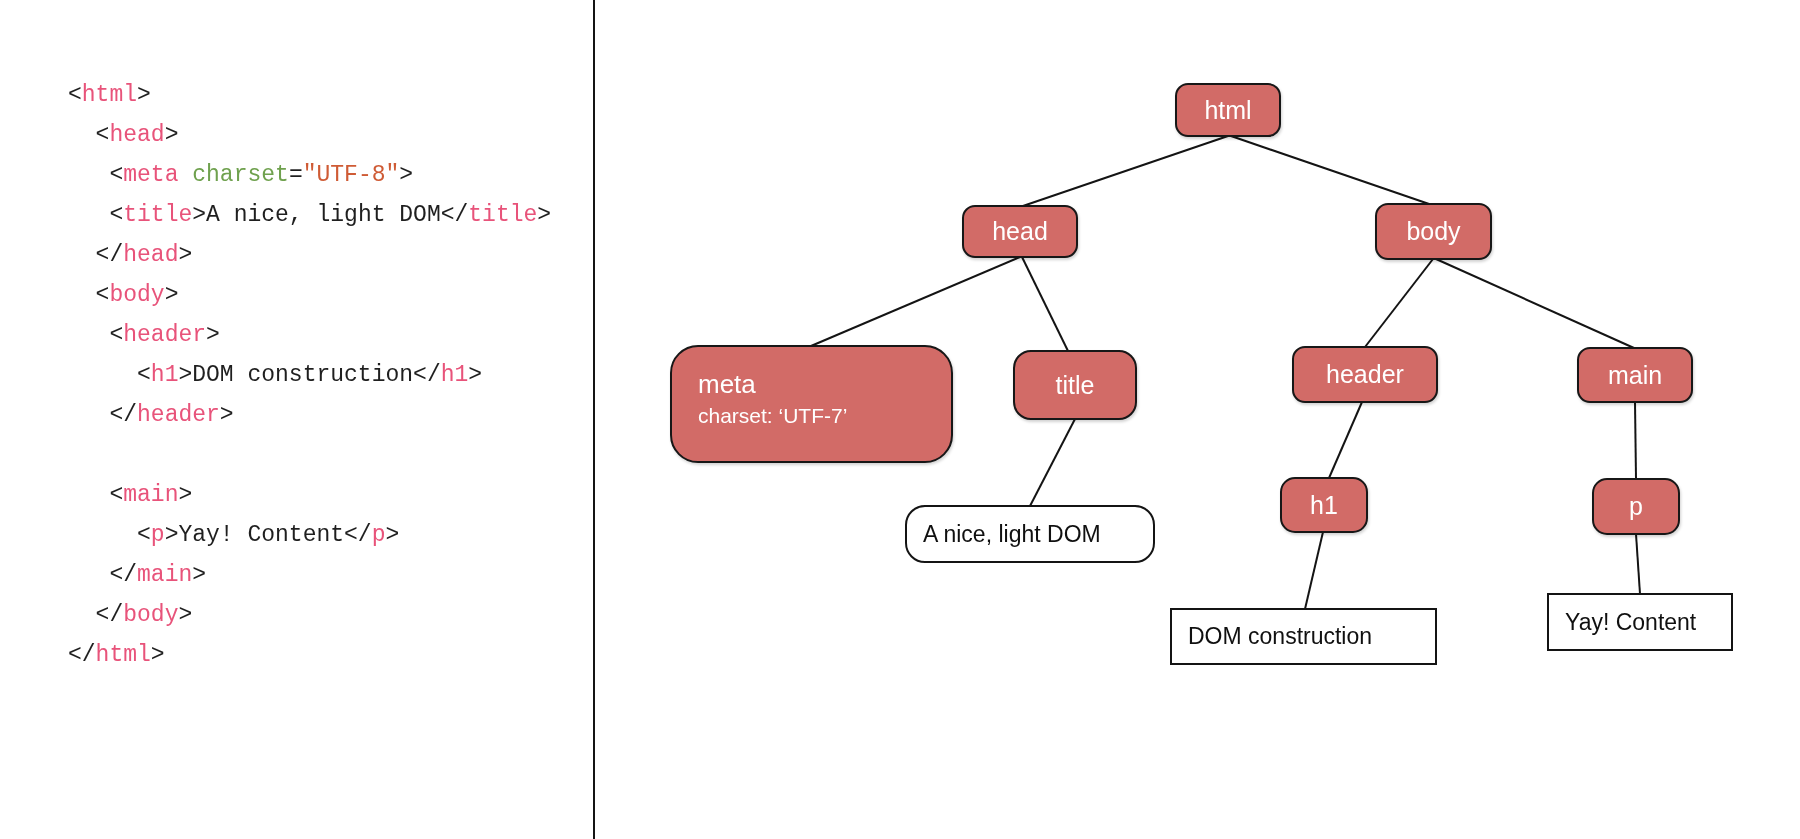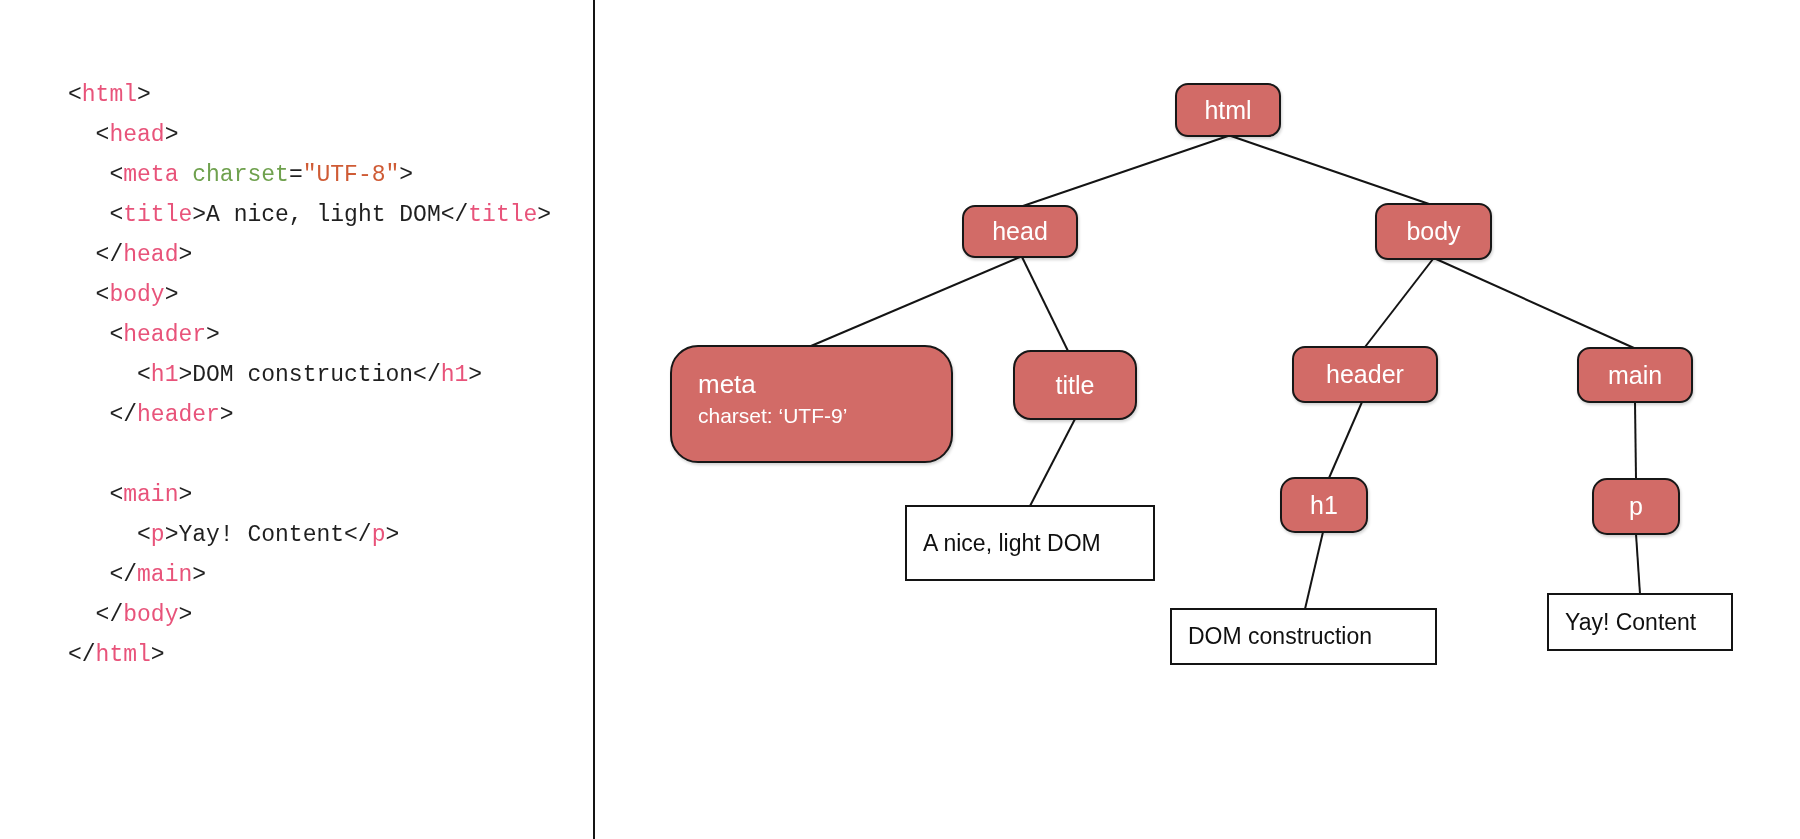--- a/index.html
+++ b/index.html
@@ -76,38 +76,38 @@
       <span class="nlabel">html</span>
     </div>
     <div class="node el" style="left: 962px; top: 205px; width: 116px; height: 53px; border-radius: 13px;">
       <span class="nlabel">head</span>
     </div>
     <div class="node el" style="left: 1375px; top: 203px; width: 117px; height: 57px; border-radius: 13px;">
       <span class="nlabel">body</span>
     </div>
     <div class="node el multiline" style="left: 670px; top: 345px; width: 283px; height: 118px; border-radius: 28px;">
       <span class="nlabel">meta</span>
-      <span class="nsub">charset: ‘UTF-9’</span>
+      <span class="nsub">charset: ‘UTF-7’</span>
     </div>
     <div class="node el" style="left: 1013px; top: 350px; width: 124px; height: 70px; border-radius: 18px;">
       <span class="nlabel">title</span>
     </div>
     <div class="node el" style="left: 1292px; top: 346px; width: 146px; height: 57px; border-radius: 13px;">
       <span class="nlabel">header</span>
     </div>
     <div class="node el" style="left: 1577px; top: 347px; width: 116px; height: 56px; border-radius: 13px;">
       <span class="nlabel">main</span>
     </div>
     <div class="node el" style="left: 1280px; top: 477px; width: 88px; height: 56px; border-radius: 15px;">
       <span class="nlabel">h1</span>
     </div>
     <div class="node el" style="left: 1592px; top: 478px; width: 88px; height: 57px; border-radius: 15px;">
       <span class="nlabel">p</span>
     </div>
-    <div class="node txt" style="left: 905px; top: 505px; width: 250px; height: 76px;">
+    <div class="node txt" style="left: 905px; top: 505px; width: 250px; height: 58px; border-radius: 20px;">
       <span class="nlabel">A nice, light DOM</span>
     </div>
     <div class="node txt" style="left: 1170px; top: 608px; width: 267px; height: 57px;">
       <span class="nlabel">DOM construction</span>
     </div>
     <div class="node txt" style="left: 1547px; top: 593px; width: 186px; height: 58px; text-align: right;">
       <span class="nlabel">Yay! Content</span>
     </div>
   </div>
 </div>

